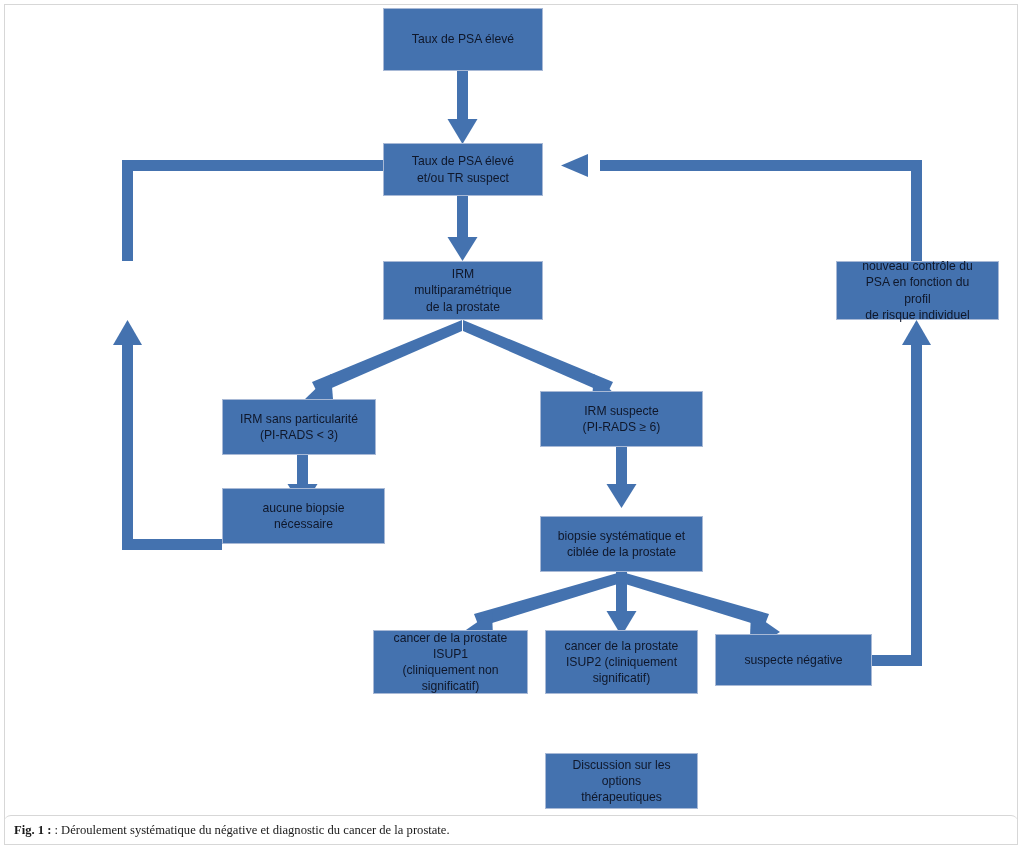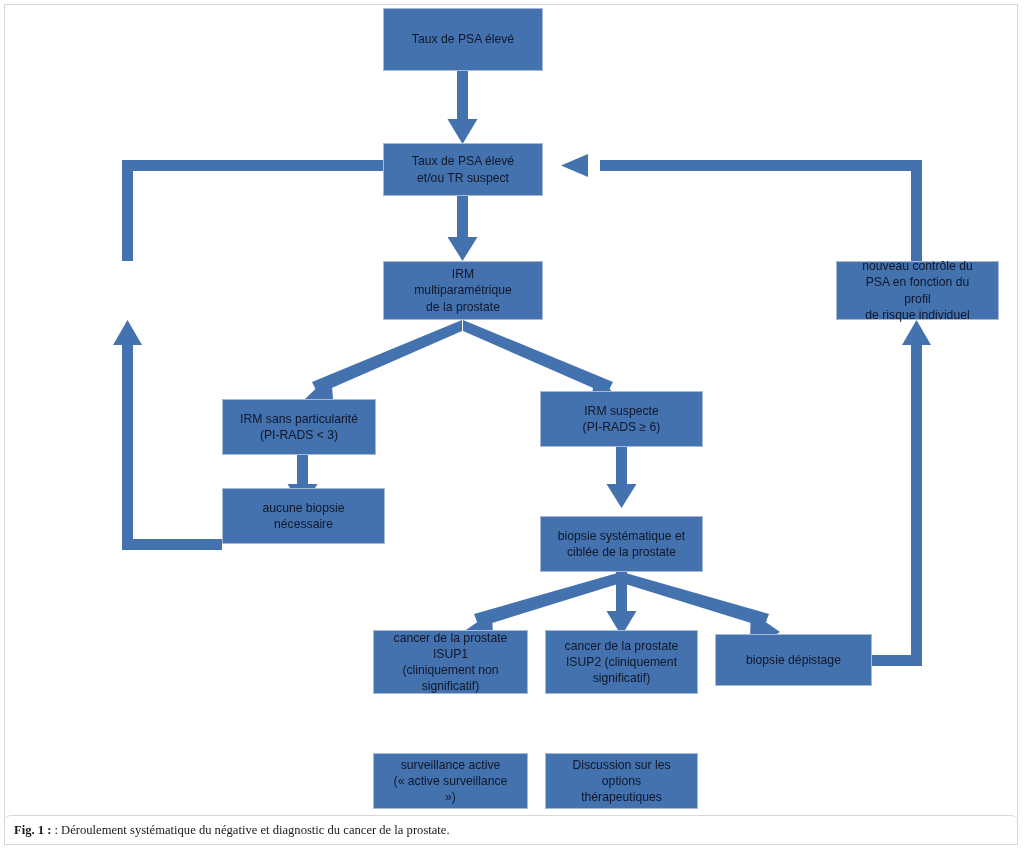--- a/index.html
+++ b/index.html
@@ -185,24 +185,22 @@
 ciblée de la prostate</div>
 
     <div class="node" style="left:373px;top:630px;width:155px;height:64px;">cancer de la prostate ISUP1
 (cliniquement non
 significatif)</div>
 
     <div class="node" style="left:545px;top:630px;width:153px;height:64px;">cancer de la prostate
 ISUP2 (cliniquement
 significatif)</div>
 
-    <div class="node" style="left:715px;top:634px;width:157px;height:52px;">biopsie dépistage</div>
-
-    <div class="node" style="left:373px;top:753px;width:155px;height:56px;">surveillance active
-(« active surveillance »)</div>
+    <div class="node" style="left:715px;top:634px;width:157px;height:52px;">suspecte négative</div>
+
 
     <div class="node" style="left:545px;top:753px;width:153px;height:56px;">Discussion sur les options
 thérapeutiques</div>
 
   </div>
 
   <div class="caption">
     <span class="figlabel">Fig. 1 :</span>
     <span class="captext">: Déroulement systématique du négative et diagnostic du cancer de la prostate.</span>
   </div>

